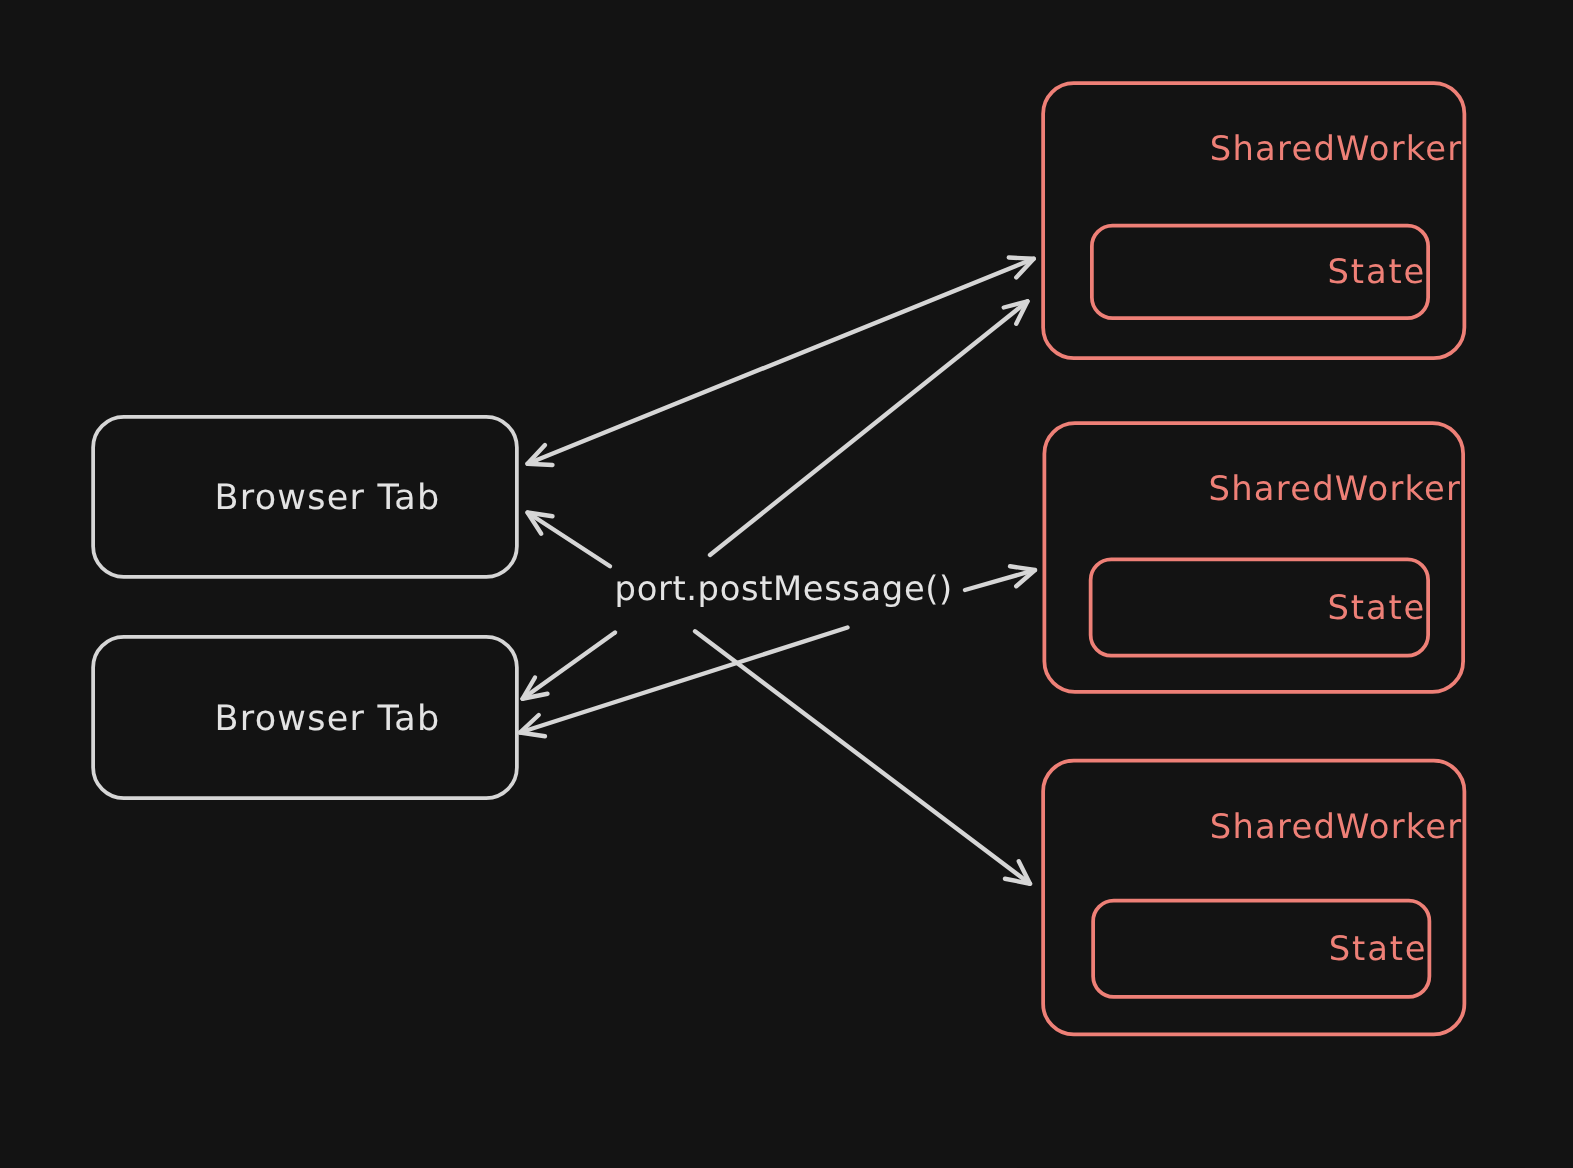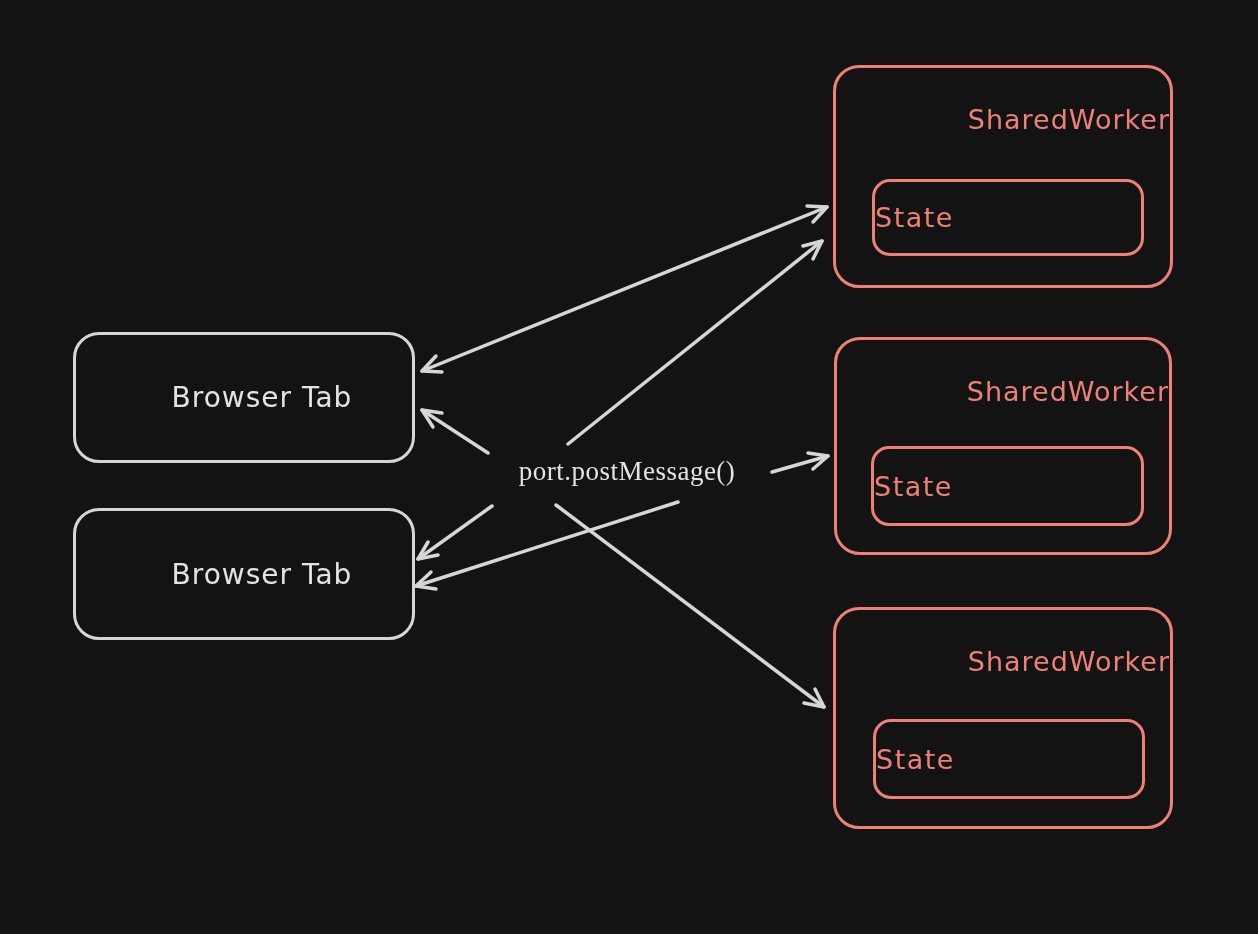--- a/index.html
+++ b/index.html
@@ -63,39 +63,38 @@
     letter-spacing: 1px;
     white-space: nowrap;
   }
   .state-node {
     position: absolute;
     box-sizing: border-box;
     border: 3.5px solid var(--accent, #ee8077);
     border-radius: 18px;
     display: flex;
     align-items: center;
-    justify-content: flex-start;
+    justify-content: flex-end;
   }
   .state-label {
     color: var(--accent, #ee8077);
     font-size: 27px;
     letter-spacing: 1.5px;
     white-space: nowrap;
   }
   .center-label {
     position: absolute;
     left: 462px;
     top: 456px;
     width: 330px;
     text-align: center;
     color: var(--text-light, #e3e3e3);
     font-size: 27px;
     letter-spacing: 0.5px;
     white-space: nowrap;
-    font-family: Liberation Serif, serif;
   }
 </style>
 </head>
 <body>
 
 <div class="canvas">
 
   <svg class="arrows" viewBox="0 0 1258 934">
 
     <g>

